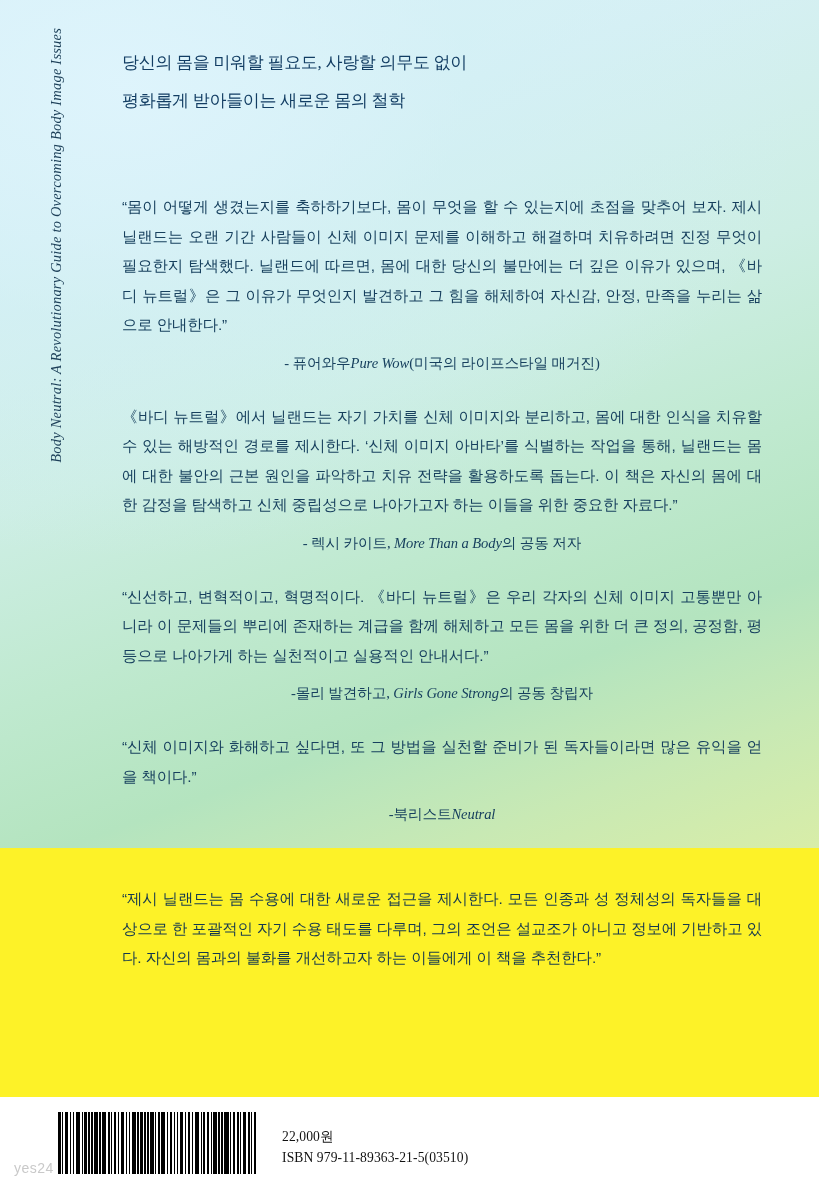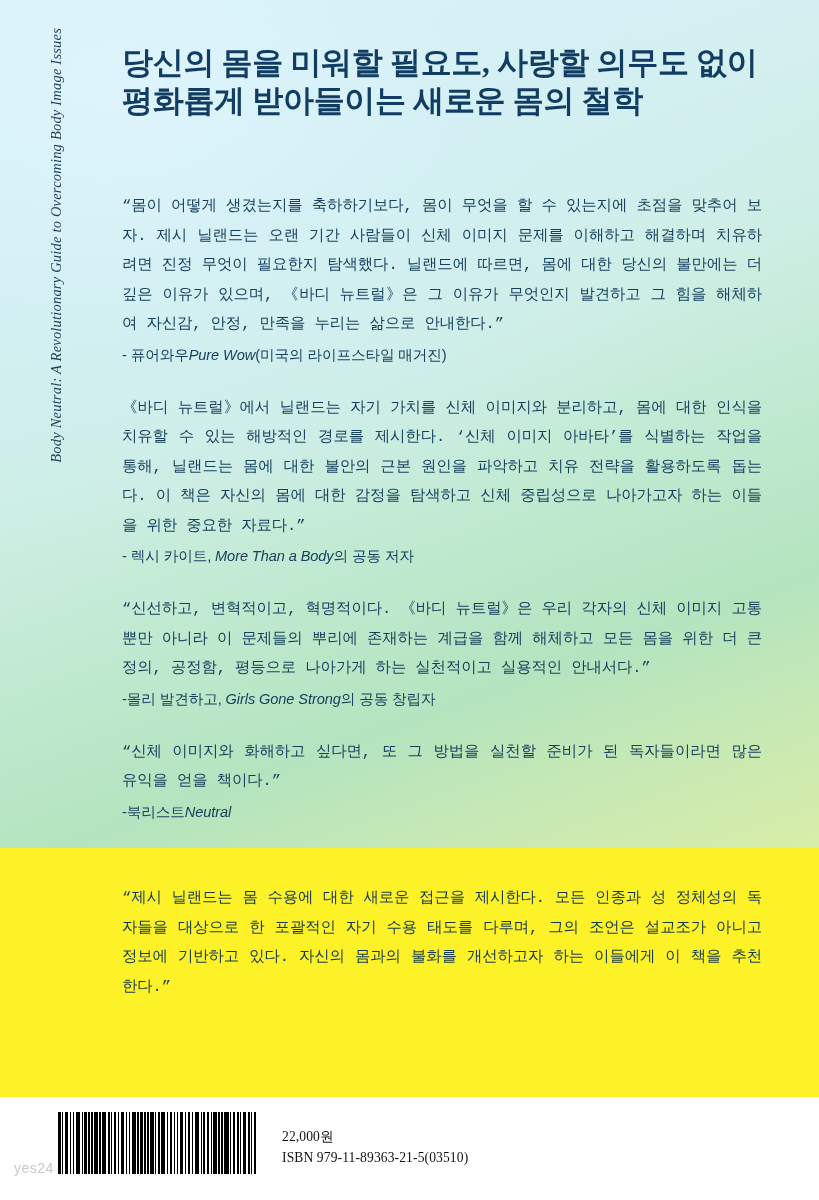--- a/index.html
+++ b/index.html
@@ -72,53 +72,53 @@
   }
 
   
   .headline {
     position: absolute;
     left: 122px;
     top: 44px;
     width: 640px;
     color: #123d63;
     font-family: "Liberation Serif", serif;
-    font-weight: bold;
-    font-size: 31px;
+    font-weight: normal;
+    font-size: 17px;
     line-height: 38px;
     letter-spacing: -0.3px;
   }
   .headline div { white-space: nowrap; }
 
   
   .quotes {
     position: absolute;
     left: 122px;
     top: 192px;
     width: 640px;
   }
   .quote {
     margin-bottom: 26px;
   }
   .quote-text {
     color: #17405e;
-    font-family: Liberation Mono, monospace;
+    font-family: Liberation Sans, sans-serif;
     font-size: 15.4px;
     line-height: 29.5px;
     text-align: justify;
     text-justify: inter-character;
     letter-spacing: -0.1px;
   }
   .quote-attr {
-    margin-top: 2px;
+    margin-top: 10px;
     color: #17405e;
-    font-family: Liberation Sans, sans-serif;
+    font-family: Liberation Serif, serif;
     font-size: 14.6px;
     line-height: 26px;
-    text-align: left;
+    text-align: center;
     letter-spacing: -0.1px;
   }
   .quote-attr i { font-style: italic; }
 
   
   .quote-yellow {
     position: absolute;
     left: 122px;
     top: 884px;
     width: 640px;

